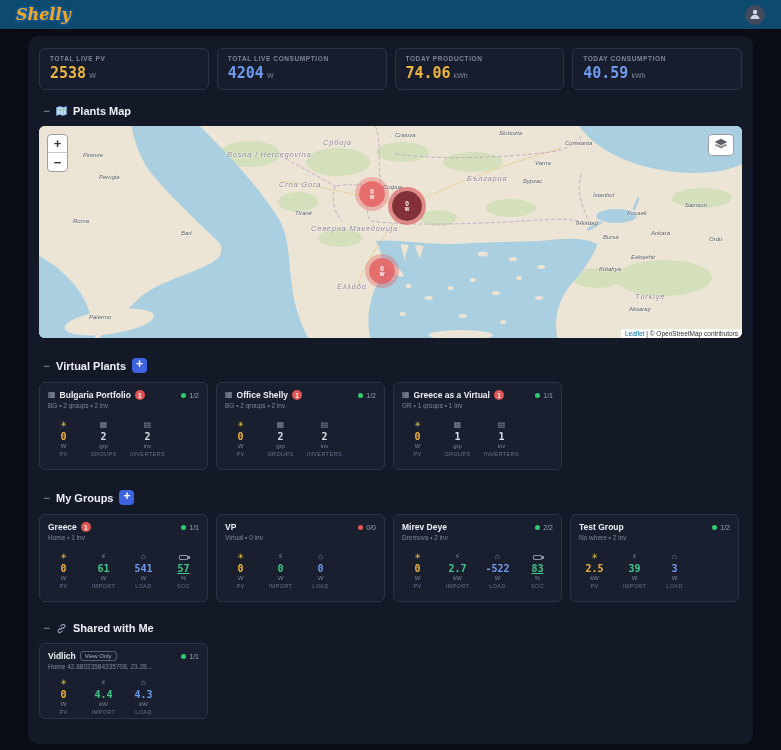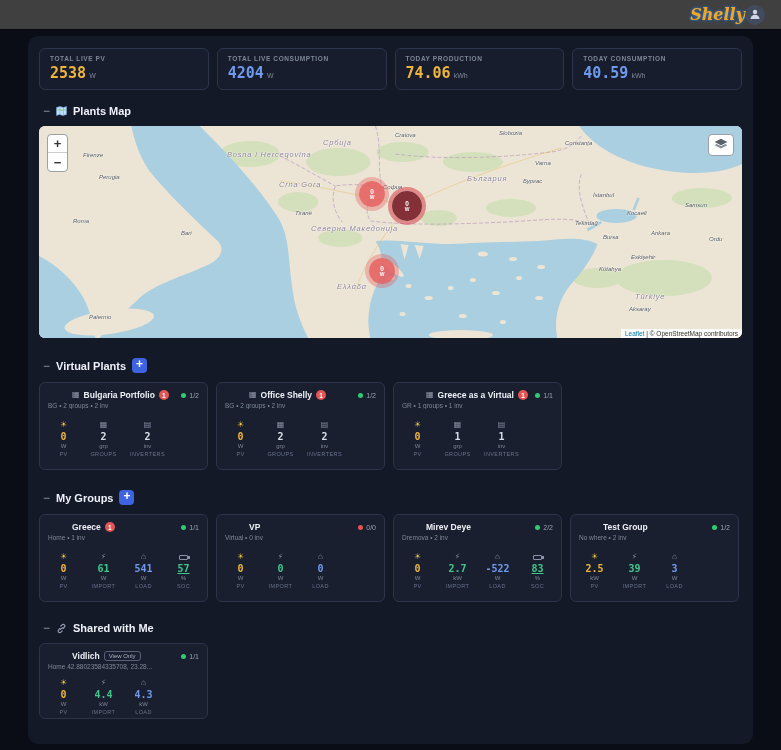--- a/index.html
+++ b/index.html
@@ -4,21 +4,21 @@
 <style>
   * { margin:0; padding:0; box-sizing:border-box; }
   html,body { width:781px; height:750px; }
   body {
     background:#0a0d16;
     font-family:"Liberation Sans","DejaVu Sans",sans-serif;
     color:#dfe4ef;
     overflow:hidden;
   }
   
-  .navbar { height:30px; background:#404040; display:flex; align-items:center; justify-content:flex-end; padding:0 16px; border-bottom:1px solid #050710; }
+  .navbar { height:30px; background:#0c4a6e; display:flex; align-items:center; justify-content:space-between; padding:0 16px; border-bottom:1px solid #050710; }
   .logo { font-family:"DejaVu Serif",serif; font-style:italic; font-weight:bold; font-size:16px; color:#f6a61c; text-shadow:0 0 2px #2a7de1,0 0 4px rgba(42,125,225,.7); cursor:pointer; }
   .avatar { width:20px; height:20px; border-radius:50%; background:#424a5d; display:flex; align-items:center; justify-content:center; cursor:pointer; }
   
   .content { margin:6px 28px 0; background:#141928; border-radius:10px; padding:12px 11px 16px; min-height:708px; }
   
   .stats-row { display:flex; gap:8px; }
   .stat-card { flex:1; background:#181d2d; border:1px solid #2c3449; border-radius:6px; padding:6px 10px 7px; }
   .stat-label { font-size:6.5px; letter-spacing:.6px; color:#7e8798; font-weight:bold; }
   .stat-value { font-family:"DejaVu Sans Mono",monospace; font-size:15px; font-weight:bold; margin-top:2px; }
   .stat-value .unit { font-size:7px; color:#7e8798; font-weight:normal; margin-left:3px; font-family:"Liberation Sans",sans-serif; }
@@ -42,21 +42,21 @@
   .zoom-ctl { position:absolute; top:8px; left:8px; width:21px; background:#fff; border:1px solid #9aa0a6; border-radius:4px; overflow:hidden; }
   .zbtn { height:18px; color:#333; font-size:13px; font-weight:bold; display:flex; align-items:center; justify-content:center; cursor:pointer; }
   .zbtn:first-child { border-bottom:1px solid #ccc; }
   .layers-ctl { position:absolute; top:8px; right:8px; width:26px; height:22px; background:#fff; border:1px solid #9aa0a6; border-radius:4px; display:flex; align-items:center; justify-content:center; cursor:pointer; }
   .attrib { position:absolute; bottom:0; right:0; background:rgba(255,255,255,.85); font-size:6.5px; padding:1px 4px; color:#333; }
   .attrib .lf { color:#0078a8; cursor:pointer; }
   
   .cards-row { display:flex; gap:8px; }
   .plant-card { width:169px; height:88px; background:#1a1f2f; border:1px solid #2c3449; border-radius:6px; padding:7px 8px 8px; cursor:pointer; }
   .plant-card.shared-card { height:76px; }
-  .card-head { display:flex; align-items:center; gap:4px;margin-left:24px; }
+  .card-head { display:flex; align-items:center; gap:4px; }
   .card-name { font-size:8.5px; font-weight:bold; color:#edf0f7; white-space:nowrap; overflow:hidden; text-overflow:ellipsis; }
   .alert-badge { min-width:10px; height:10px; padding:0 2px; border-radius:5px; background:#e25555; color:#fff; font-size:6.5px; font-weight:bold; display:inline-flex; align-items:center; justify-content:center; flex:none; }
   .status { margin-left:auto; font-size:7px; color:#98a1b5; display:flex; align-items:center; gap:3px; flex:none; }
   .dot { width:5px; height:5px; border-radius:50%; }
   .dot.ok { background:#2ecc71; } .dot.bad { background:#e25555; }
   .card-sub { font-size:6.5px; color:#7e8798; margin-top:2px; white-space:nowrap; overflow:hidden; text-overflow:ellipsis; }
   .metrics { display:flex; gap:13px; margin-top:11px; padding:0 2px; }
   .shared-card .metrics { margin-top:8px; }
   .metric { display:flex; flex-direction:column; align-items:center; min-width:27px; }
   .m-icon { height:10px; font-size:8px; color:#8a93a8; line-height:10px; display:flex; align-items:center; justify-content:center; }

